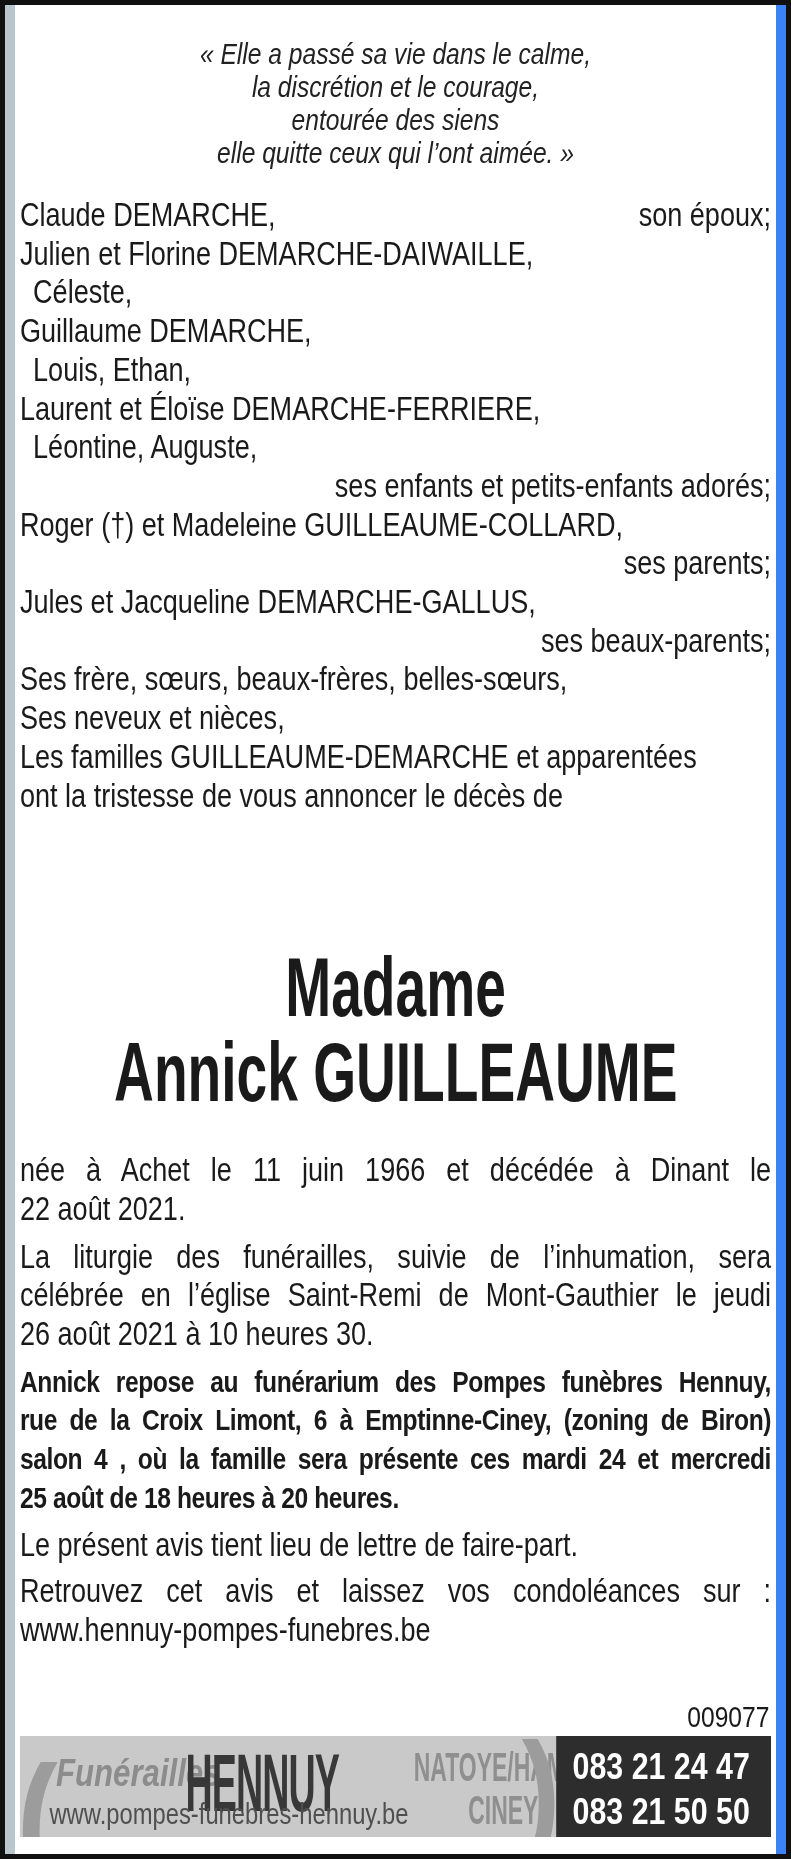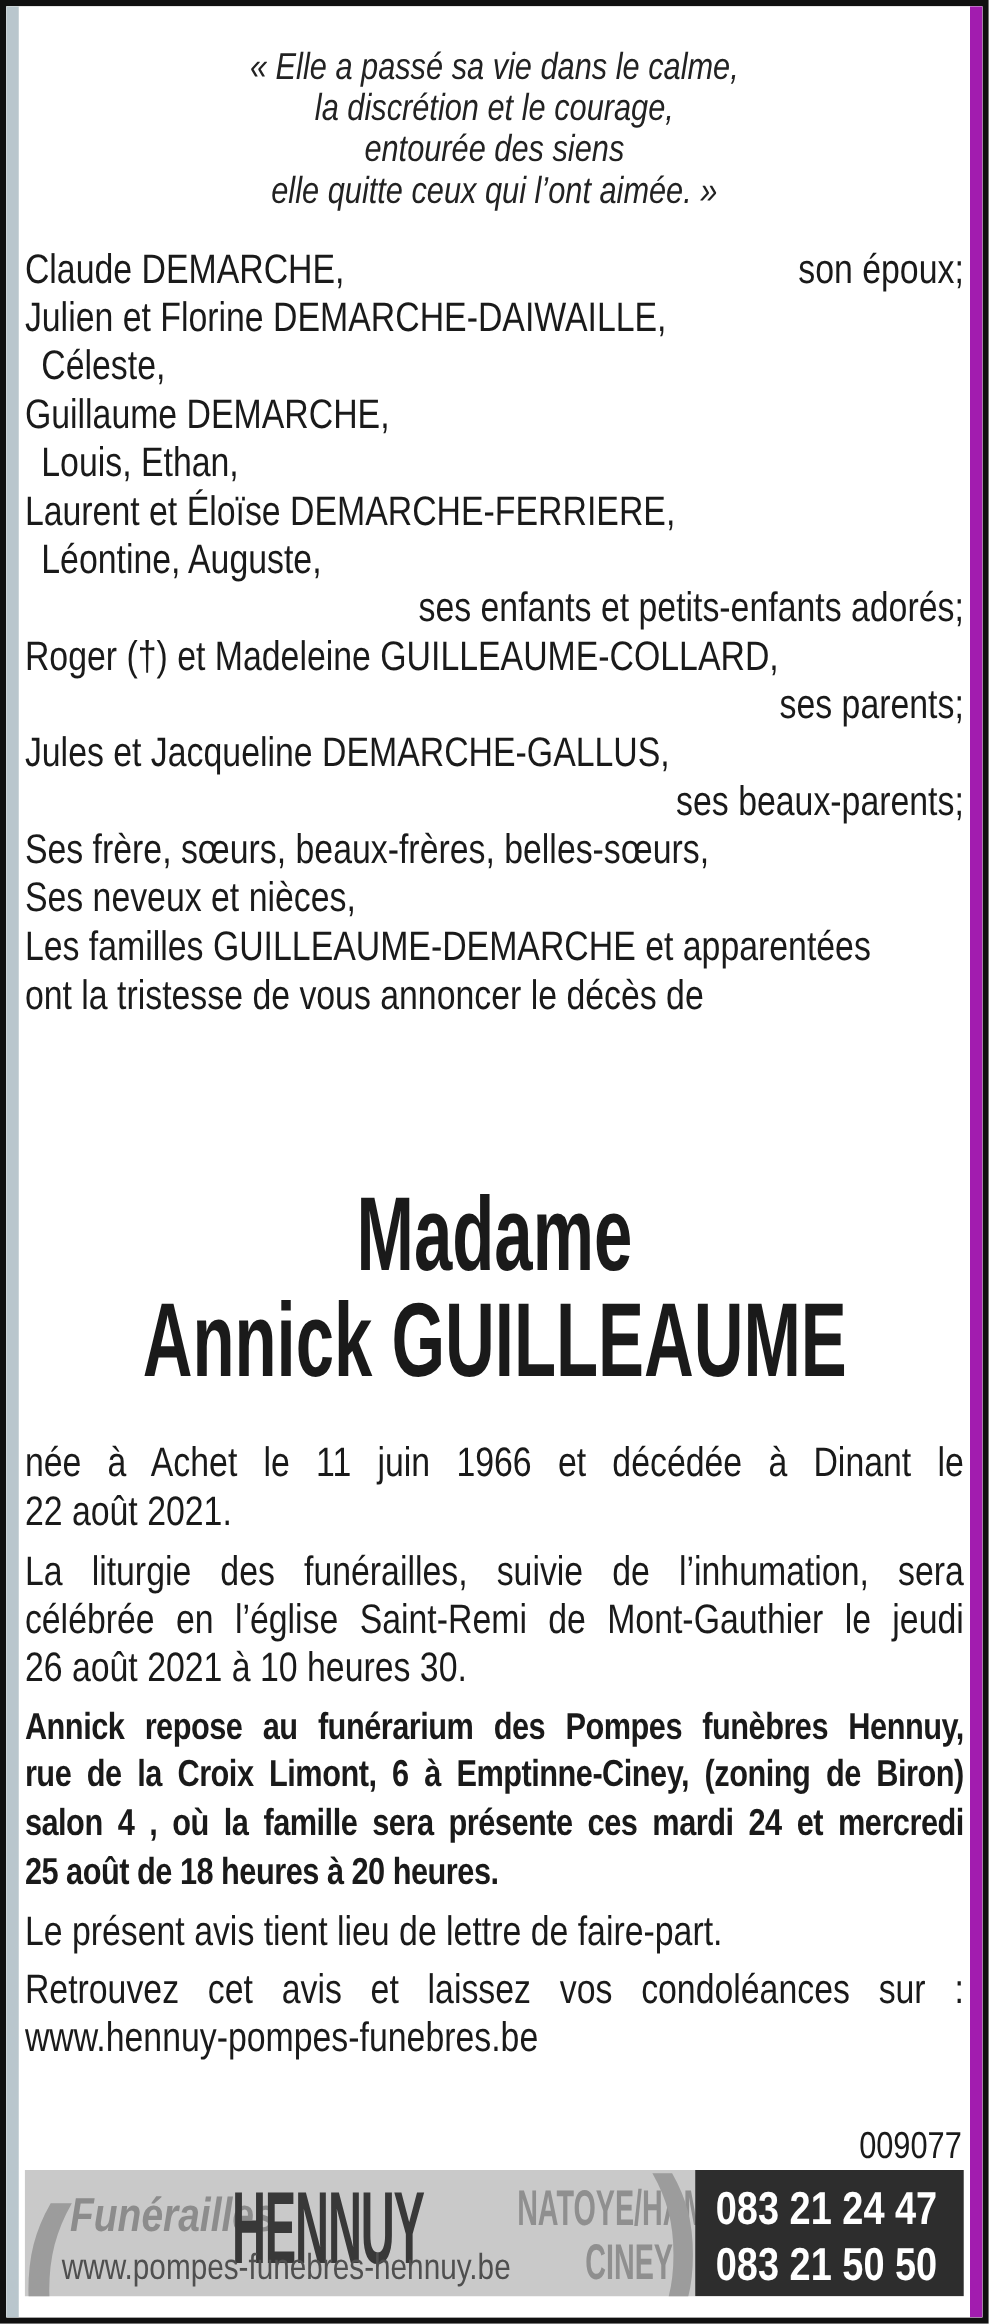--- a/index.html
+++ b/index.html
@@ -10,21 +10,21 @@
     background: #ffffff;
     border: 5px solid #101010;
     overflow: hidden;
     position: relative;
     font-family: "Liberation Sans", "DejaVu Sans", sans-serif;
     color: #1a1a1a;
   }
   .inner {
     width: 100%; height: 100%;
     border-left: 10px solid #b9c6cd;
-    border-right: 10px solid #a21caf;
+    border-right: 10px solid #3b82f6;
     background: #fff;
     overflow: hidden;
   }
   
   .condense {
     width: 928px;
     transform: scaleX(0.82);
     transform-origin: top left;
     padding: 0 6px;
   }

